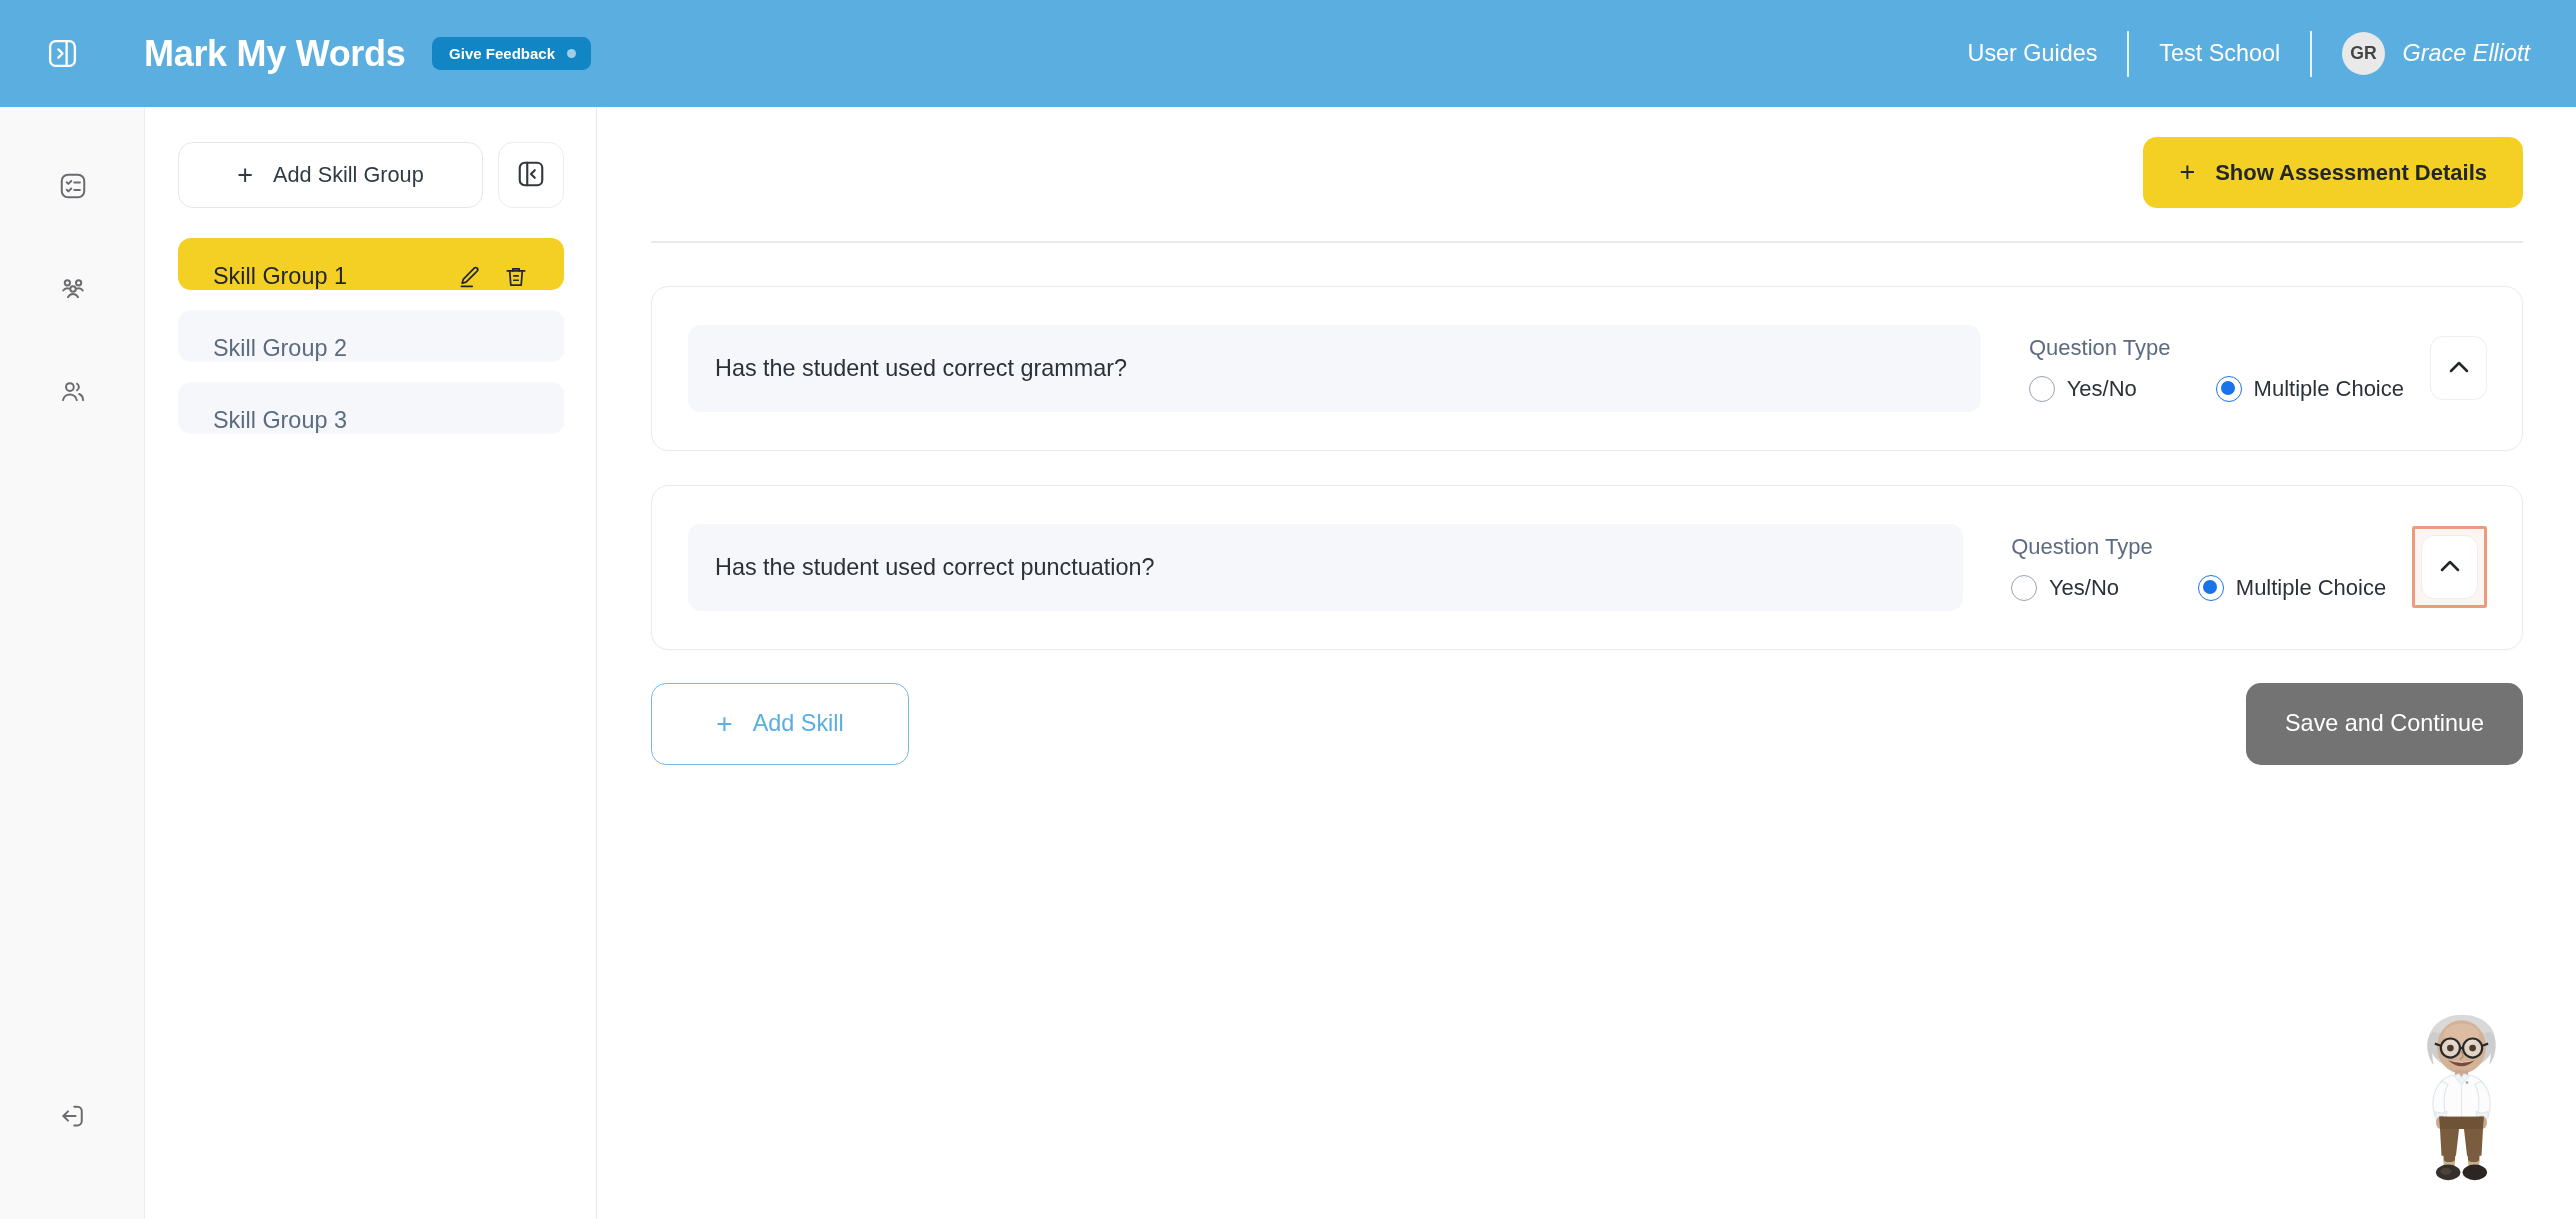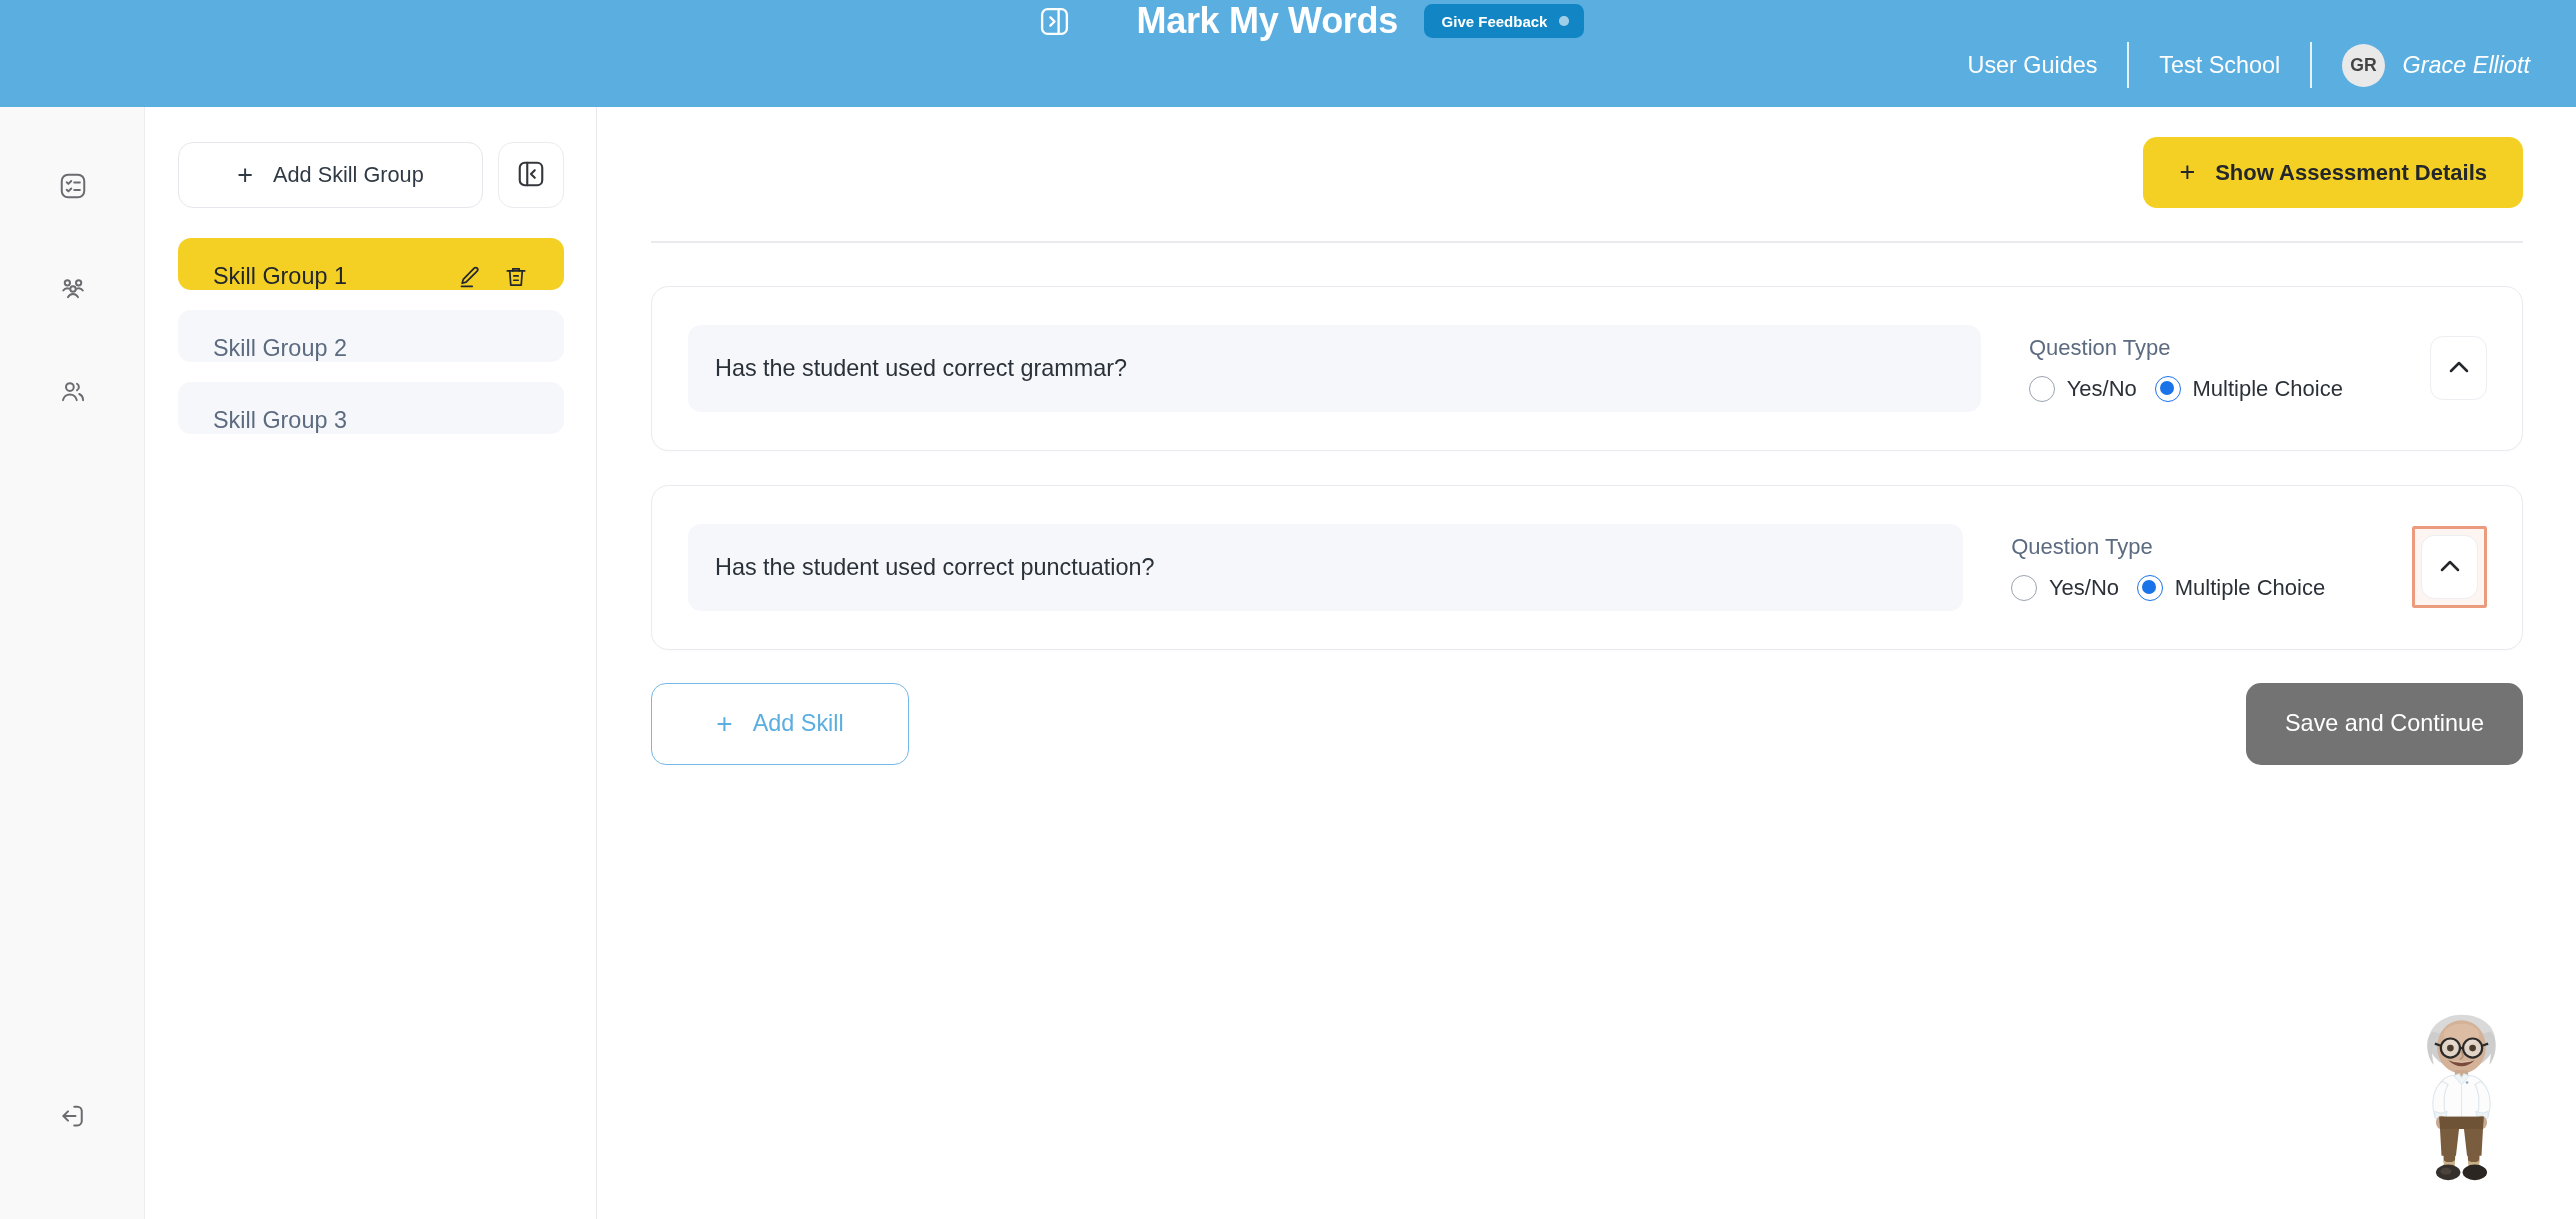--- a/index.html
+++ b/index.html
@@ -8,21 +8,21 @@
     font-family: "Liberation Sans", sans-serif;
     background: #ffffff;
     overflow: hidden;
   }
 
   
   .app-header {
     position: absolute; top: 0; left: 0;
     width: 2576px; height: 107px;
     background: #5BAEE0;
-    display: flex; align-items: center; flex-direction: column;
+    display: flex; align-items: center;
   }
   .hdr-left { display: flex; align-items: center; padding-left: 44px; }
   .panel-toggle-icon {
     width: 36px; height: 36px;
     display: flex; align-items: center; justify-content: center;
     cursor: pointer;
   }
   .app-title {
     color: #ffffff;
     font-size: 36px;
@@ -198,21 +198,21 @@
     font-size: 23.4px; color: #2B3138;
     white-space: nowrap;
   }
   .q-type-block {
     width: 375px;
     margin-left: 48px;
     display: flex; flex-direction: column; gap: 15px;
     flex: none;
   }
   .q-type-label { font-size: 22px; color: #5C6B80; white-space: nowrap; }
-  .radio-row { display: flex; align-items: center; gap: 4px; }
+  .radio-row { display: flex; align-items: center; gap: 4px; justify-content: space-between; }
   .radio-opt { display: flex; align-items: center; gap: 11.7px; cursor: pointer; }
   .radio-opt + .radio-opt { margin-left: 14px; }
   .radio-mark {
     width: 26px; height: 26px; border-radius: 50%;
     border: 1.8px solid #9AA3AF;
     background: #ffffff;
     flex: none;
     position: relative;
   }
   .radio-opt.checked .radio-mark {

